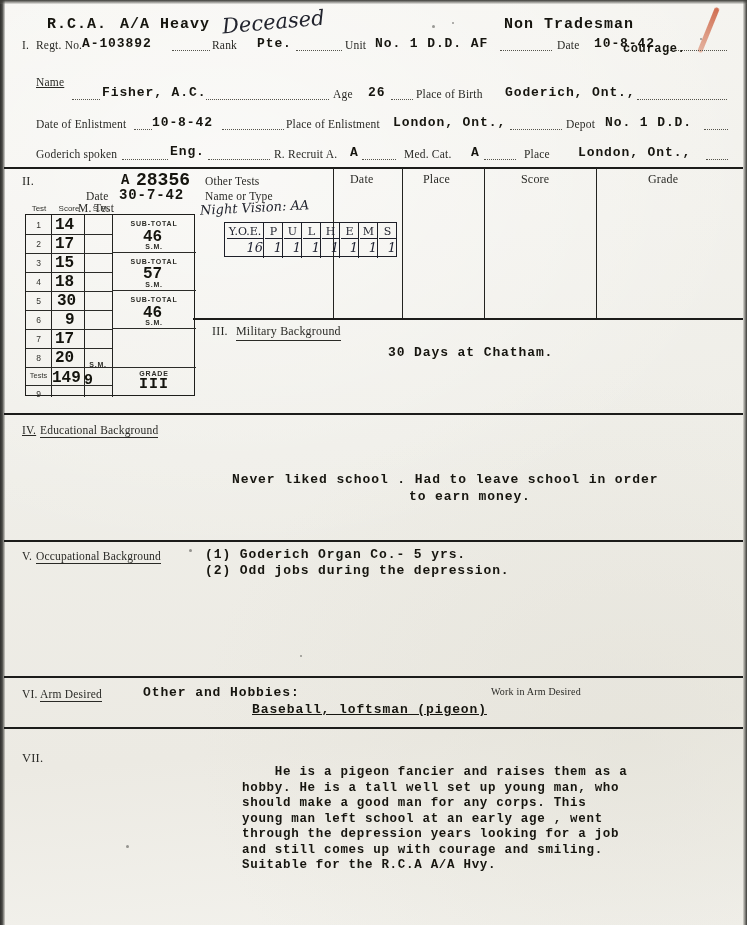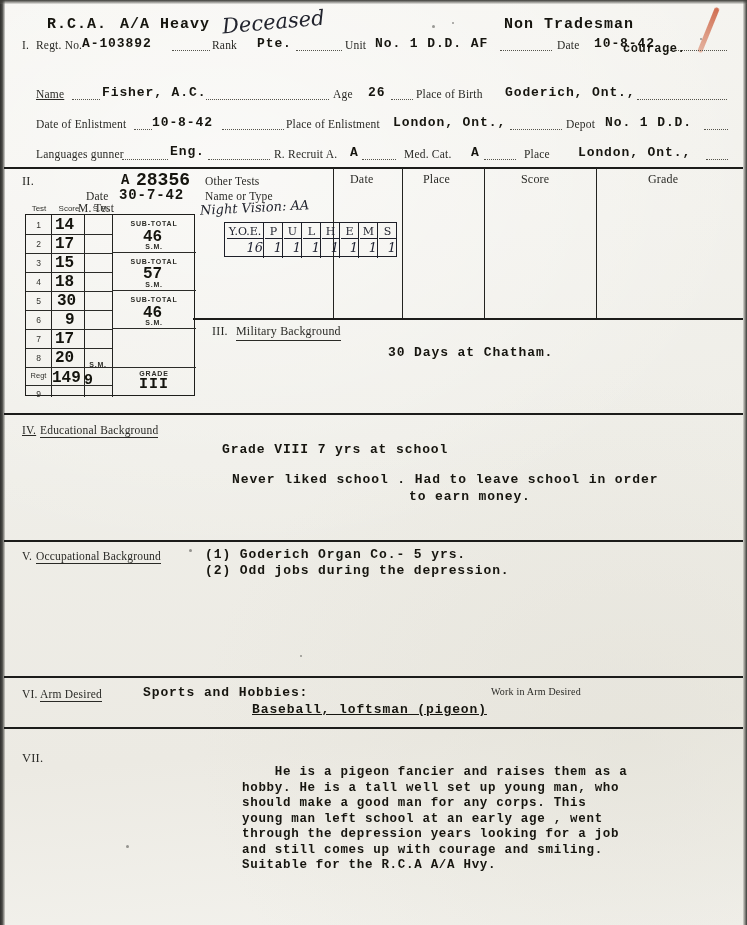--- a/index.html
+++ b/index.html
@@ -207,21 +207,21 @@
   <div class="form-label" style="left:212px; top:39px;">Rank</div>
   <div class="typed" style="left:257px; top:36px;">Pte.</div>
   <div class="dots" style="left:296px; top:50px; width:46px;"></div>
   <div class="form-label" style="left:345px; top:39px;">Unit</div>
   <div class="typed" style="left:375px; top:36px;">No. 1 D.D. AF</div>
   <div class="dots" style="left:500px; top:50px; width:52px;"></div>
   <div class="form-label" style="left:557px; top:39px;">Date</div>
   <div class="typed" style="left:594px; top:36px;">10-8-42</div>
   <div class="dots" style="left:665px; top:50px; width:62px;"></div>
 
-  <div class="form-label" style="left:36px; top:88px;text-decoration:underline;">Name</div>
+  <div class="form-label" style="left:36px; top:76px;text-decoration:underline;">Name</div>
   <div class="dots" style="left:72px; top:99px; width:28px;"></div>
   <div class="typed" style="left:102px; top:85px;">Fisher, A.C.</div>
   <div class="dots" style="left:206px; top:99px; width:123px;"></div>
   <div class="form-label" style="left:333px; top:88px;">Age</div>
   <div class="typed" style="left:368px; top:85px;">26</div>
   <div class="dots" style="left:391px; top:99px; width:22px;"></div>
   <div class="form-label" style="left:416px; top:88px;">Place of Birth</div>
   <div class="typed" style="left:505px; top:85px;">Goderich, Ont.,</div>
   <div class="dots" style="left:637px; top:99px; width:90px;"></div>
 
@@ -229,21 +229,21 @@
   <div class="dots" style="left:134px; top:129px; width:18px;"></div>
   <div class="typed" style="left:152px; top:115px;">10-8-42</div>
   <div class="dots" style="left:222px; top:129px; width:62px;"></div>
   <div class="form-label" style="left:286px; top:118px;">Place of Enlistment</div>
   <div class="typed" style="left:393px; top:115px;">London, Ont.,</div>
   <div class="dots" style="left:510px; top:129px; width:52px;"></div>
   <div class="form-label" style="left:566px; top:118px;">Depot</div>
   <div class="typed" style="left:605px; top:115px;">No. 1 D.D.</div>
   <div class="dots" style="left:704px; top:129px; width:24px;"></div>
 
-  <div class="form-label" style="left:36px; top:148px;">Languages gunner</div>
+  <div class="form-label" style="left:36px; top:148px;">Goderich spoken</div>
   <div class="dots" style="left:122px; top:159px; width:46px;"></div>
   <div class="typed" style="left:170px; top:144px;">Eng.</div>
   <div class="dots" style="left:208px; top:159px; width:62px;"></div>
   <div class="form-label" style="left:274px; top:148px;">R. Recruit A.</div>
   <div class="typed" style="left:350px; top:145px;">A</div>
   <div class="dots" style="left:362px; top:159px; width:34px;"></div>
   <div class="form-label" style="left:404px; top:148px;">Med. Cat.</div>
   <div class="typed" style="left:471px; top:145px;">A</div>
   <div class="dots" style="left:484px; top:159px; width:32px;"></div>
   <div class="form-label" style="left:524px; top:148px;">Place</div>
@@ -324,21 +324,21 @@
     <div class="rule thin" style="left:86px; top:113px; width:84px;"></div>
 
     <div class="grid-cell-label" style="left:0;  top:5px;   width:25px; font-size:8.5px;">1</div>
     <div class="grid-cell-label" style="left:0;  top:24px;  width:25px; font-size:8.5px;">2</div>
     <div class="grid-cell-label" style="left:0;  top:43px;  width:25px; font-size:8.5px;">3</div>
     <div class="grid-cell-label" style="left:0;  top:62px;  width:25px; font-size:8.5px;">4</div>
     <div class="grid-cell-label" style="left:0;  top:81px;  width:25px; font-size:8.5px;">5</div>
     <div class="grid-cell-label" style="left:0;  top:100px; width:25px; font-size:8.5px;">6</div>
     <div class="grid-cell-label" style="left:0;  top:119px; width:25px; font-size:8.5px;">7</div>
     <div class="grid-cell-label" style="left:0;  top:138px; width:25px; font-size:8.5px;">8</div>
-    <div class="grid-cell-label" style="left:0;  top:156px; width:25px; font-size:7.5px;">Regt</div>
+    <div class="grid-cell-label" style="left:0;  top:156px; width:25px; font-size:7.5px;">Tests</div>
     <div class="grid-cell-label" style="left:0;  top:174px; width:25px; font-size:8.5px;">9</div>
 
     <div class="score-num" style="left:29px; top:1px;">14</div>
     <div class="score-num" style="left:29px; top:20px;">17</div>
     <div class="score-num" style="left:29px; top:39px;">15</div>
     <div class="score-num" style="left:29px; top:58px;">18</div>
     <div class="score-num" style="left:31px; top:77px;">30</div>
     <div class="score-num" style="left:39px; top:96px;">9</div>
     <div class="score-num" style="left:29px; top:115px;">17</div>
     <div class="score-num" style="left:29px; top:134px;">20</div>
@@ -364,36 +364,35 @@
 
   <div class="rule" style="left:193px; top:318px; width:550px;"></div>
   <div class="form-label" style="left:212px; top:324px; font-size:12px;">III.</div>
   <div class="form-label u" style="left:236px; top:324px; font-size:12px;">Military Background</div>
   <div class="typed" style="left:388px; top:345px;">30 Days at Chatham.</div>
 
   <div class="rule" style="left:4px; top:413px; width:739px;"></div>
 
   <div class="form-label" style="left:22px; top:424px;text-decoration:underline;">IV.</div>
   <div class="form-label u" style="left:40px; top:424px;">Educational Background</div>
-  <div class="typed" style="left:222px; top:442px;">Grade VIII    7 yrs at school</div>
   <div class="typed" style="left:232px; top:472px;">Never liked school . Had to leave school in order</div>
   <div class="typed" style="left:409px; top:489px;">to earn money.</div>
 
   <div class="rule" style="left:4px; top:540px; width:739px;"></div>
 
   <div class="form-label" style="left:22px; top:550px;">V.</div>
   <div class="form-label u" style="left:36px; top:550px;">Occupational Background</div>
   <div class="typed" style="left:205px; top:547px;">(1) Goderich Organ Co.-  5 yrs.</div>
   <div class="typed" style="left:205px; top:563px;">(2) Odd jobs during the depression.</div>
 
   <div class="rule" style="left:4px; top:676px; width:739px;"></div>
 
   <div class="form-label" style="left:22px; top:688px;">VI.</div>
   <div class="form-label u" style="left:40px; top:688px;">Arm Desired</div>
-  <div class="typed" style="left:143px; top:685px;">Sports and Hobbies:</div>
+  <div class="typed" style="left:143px; top:685px;">Other and Hobbies:</div>
   <div class="typed" style="left:252px; top:702px;text-decoration:underline;">Baseball, loftsman (pigeon)</div>
   <div class="form-label sm" style="left:491px; top:686px;">Work in Arm Desired</div>
 
   <div class="rule" style="left:4px; top:727px; width:739px;"></div>
 
   <div class="form-label" style="left:22px; top:751px; font-size:12.5px;">VII.</div>
   <div class="typed body" style="left:242px; top:765px;">    He is a pigeon fancier and raises them as a
 hobby. He is a tall well set up young man, who
 should make a good man for any corps. This
 young man left school at an early age , went

